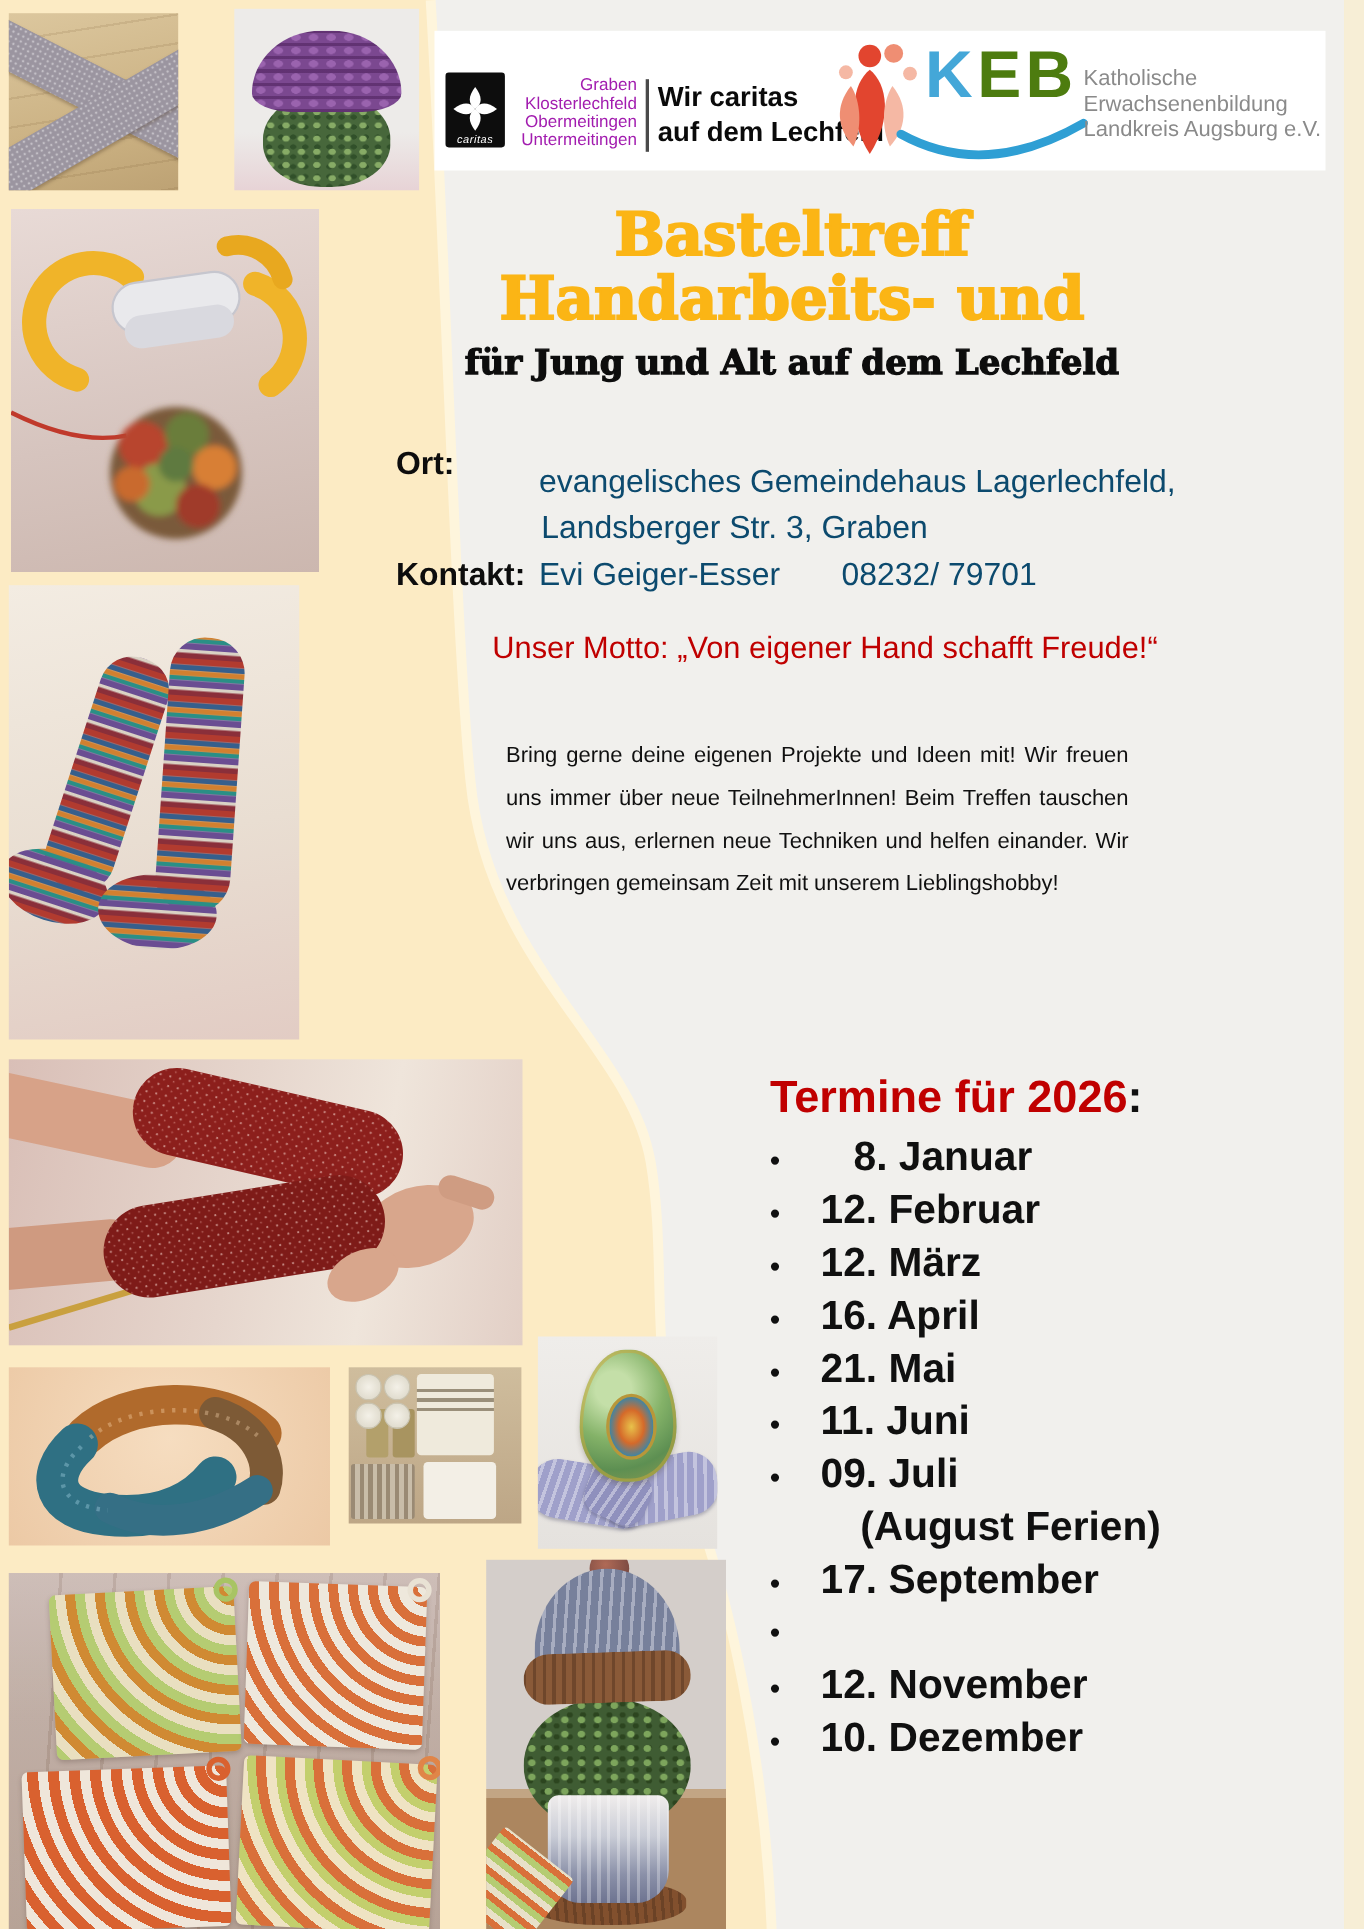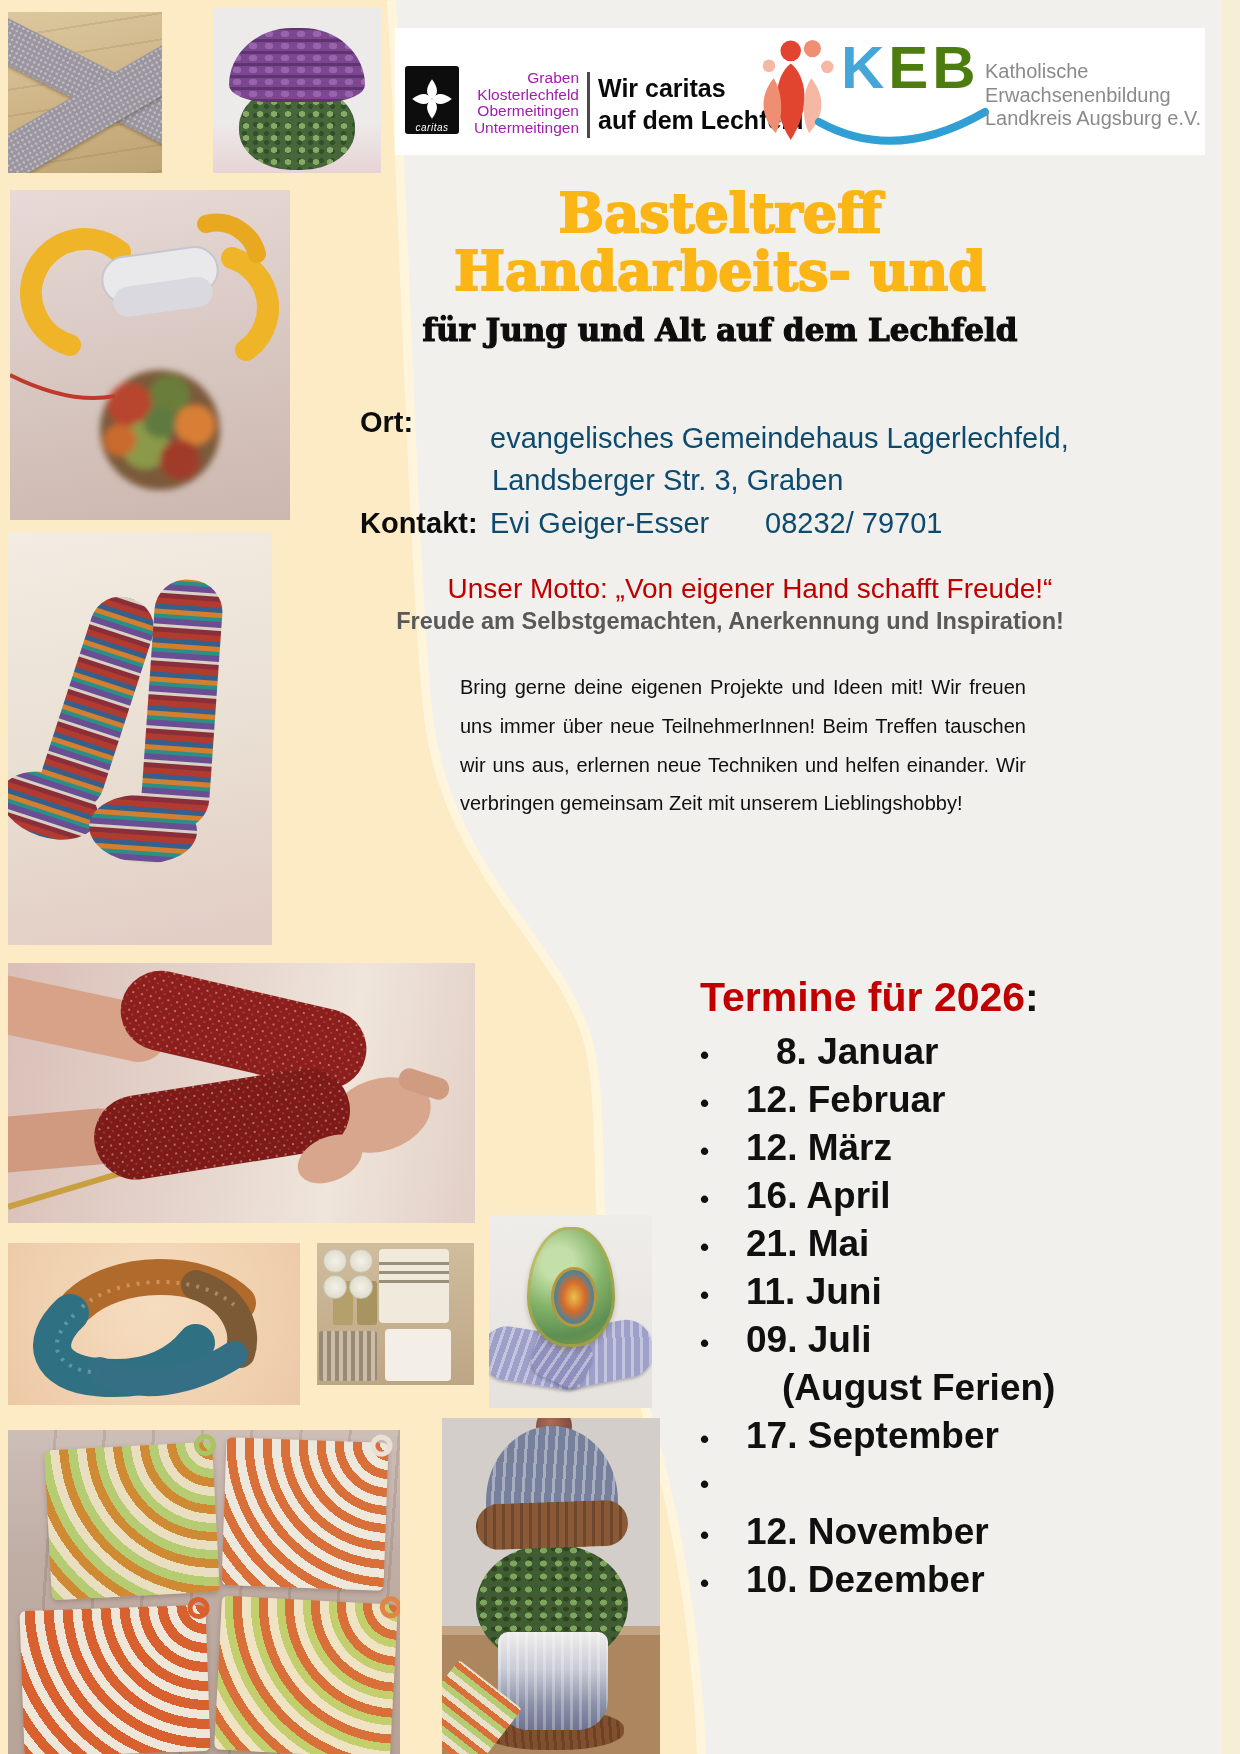--- a/index.html
+++ b/index.html
@@ -378,21 +378,20 @@
   </div>
 
   <div class="info-label" style="left:360px;top:406px;">Ort:</div>
   <div class="info-value" style="left:490px;top:422px;">evangelisches Gemeindehaus Lagerlechfeld,</div>
   <div class="info-value" style="left:492px;top:464px;">Landsberger Str. 3, Graben</div>
   <div class="info-label" style="left:360px;top:507px;">Kontakt:</div>
   <div class="info-value" style="left:490px;top:507px;">Evi Geiger-Esser</div>
   <div class="info-value" style="left:765px;top:507px;">08232/ 79701</div>
 
   <div class="motto">Unser Motto: „Von eigener Hand schafft Freude!“</div>
-  <div class="motto-sub">Freude am Selbstgemachten, Anerkennung und Inspiration!</div>
 
   <div class="bodytext">Bring gerne deine eigenen Projekte und Ideen mit! Wir freuen uns immer über neue TeilnehmerInnen! Beim Treffen tauschen wir uns aus, erlernen neue Techniken und helfen einander. Wir verbringen gemeinsam Zeit mit unserem Lieblingshobby!</div>
 
   <div class="termine-heading"><span class="red">Termine für 2026</span><span class="colon">:</span></div>
 
   <div class="termine-list">
 
   <div class="date-item first-item">
         <span class="bullet">•</span>
         <span class="date-text">8. Januar</span>

